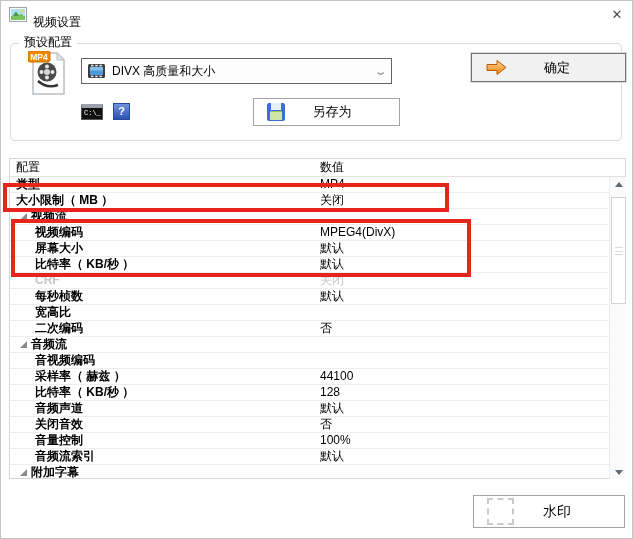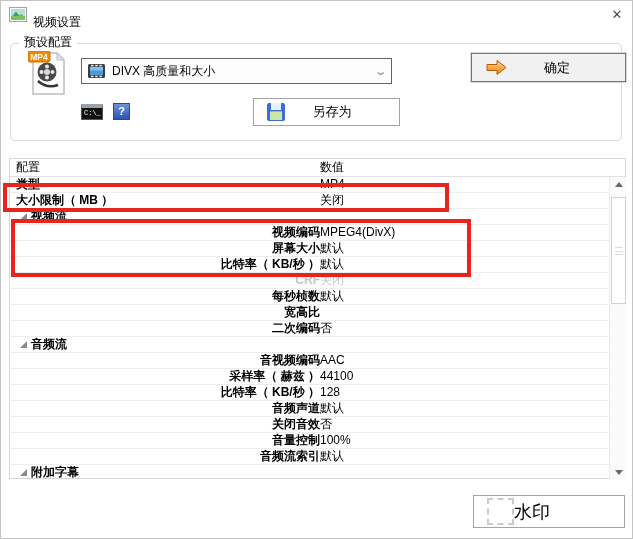--- a/index.html
+++ b/index.html
@@ -48,21 +48,21 @@
   .floppy:after{content:"";position:absolute;left:3px;bottom:1px;width:12px;height:8px;background:#cde6a5;border-top:1px solid #9cc36a;}
   
   .table{position:absolute;left:8px;top:157px;width:617px;height:321px;
     border:1px solid #d6d6d6;overflow:hidden;background:#fff;}
   .thead{display:flex;height:18px;border-bottom:1px solid #e0e0e0;align-items:center;}
   .th-label{width:310px;padding-left:6px;font-family:Liberation Serif, serif;}
   .th-value{flex:1;}
   .row{display:flex;height:16px;line-height:15px;border-bottom:1px solid #ededed;align-items:center;cursor:default;}
   .cell-label{width:310px;padding-left:6px;white-space:nowrap;overflow:hidden;display:flex;align-items:center;font-weight:bold;}
   .cell-value{flex:1;white-space:nowrap;overflow:hidden;}
-  .row.indent .cell-label{padding-left:25px;justify-content:flex-end;}
+  .row.indent .cell-label{padding-left:25px;}
   .row.group .cell-label{padding-left:10px;font-weight:bold;}
   .row.disabled{color:#c4c4c4;}
   .tri{display:none;width:0;height:0;border-left:7px solid transparent;
     border-bottom:7px solid #8a8a8a;margin-right:4px;flex:0 0 auto;}
   .row.group .tri{display:block;}
   
   .scrollbar{position:absolute;left:608px;top:176px;width:17px;height:302px;
     background:#fafafa;border-left:1px solid #ececec;}
   .sb-btn{position:absolute;left:0;width:17px;height:14px;display:flex;align-items:center;justify-content:center;cursor:pointer;}
   .sb-up{top:0;}
@@ -76,21 +76,21 @@
   .sb-grip:before{content:"";position:absolute;left:0;top:3px;width:8px;height:1px;background:#dcdcdc;}
   
   .red-box{position:absolute;border:4px solid #e8241d;pointer-events:none;z-index:10;}
   .red-box-1{left:2px;top:182px;width:446px;height:29px;}
   .red-box-2{left:10px;top:218px;width:460px;height:58px;}
   
   .watermark-btn{position:absolute;left:472px;top:494px;width:152px;height:33px;}
   .stamp-icon{margin-left:13px;width:27px;height:27px;background:#fff;
     border:2px dashed #c9c9c9;padding:2px;flex:0 0 auto;}
   .stamp-inner{width:100%;height:100%;background:linear-gradient(#f9b455,#d96e04);}
-  .watermark-btn .lbl{flex:1;text-align:left;margin-right:24px;font-size:18px;}
+  .watermark-btn .lbl{flex:1;text-align:center;margin-right:24px;font-size:14px;}
 </style>
 </head>
 <body>
 
 <div id="app">
 
   <div class="titlebar">
     <svg class="title-icon" viewBox="0 0 18 15">
       <rect x="0.5" y="0.5" width="17" height="14" fill="#fdfdfd" stroke="#9aa4ad"></rect>
       <rect x="2" y="2" width="14" height="7" fill="#aee0f5"></rect>
@@ -237,21 +237,20 @@
       <span class="tri"></span>
       <span class="lbl-text">音频流</span>
     </div>
     <div class="cell-value"></div>
   </div>
         <div class="row item indent">
     <div class="cell-label">
 
       <span class="lbl-text">音视频编码</span>
     </div>
-    <div class="cell-value">AAC</div>
   </div>
         <div class="row item indent">
     <div class="cell-label">
 
       <span class="lbl-text">采样率（ 赫兹 ）</span>
     </div>
     <div class="cell-value">44100</div>
   </div>
         <div class="row item indent">
     <div class="cell-label">

